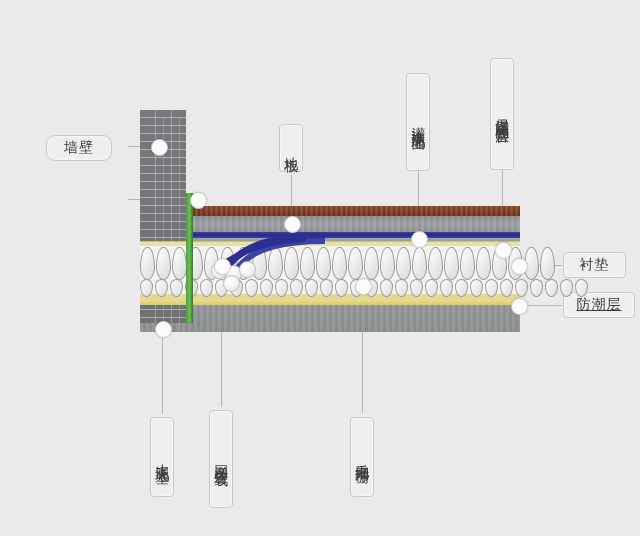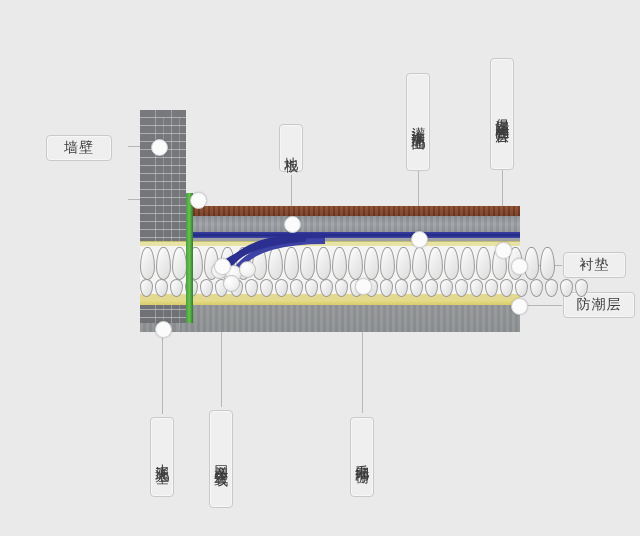--- a/index.html
+++ b/index.html
@@ -381,32 +381,32 @@
   <span class="dot" style="left:190px; top:192px;"></span>
   <span class="dot" style="left:284px; top:216px;"></span>
   <span class="dot" style="left:411px; top:231px;"></span>
   <span class="dot" style="left:495px; top:242px;"></span>
   <span class="dot" style="left:511px; top:258px;"></span>
   <span class="dot" style="left:511px; top:298px;"></span>
   <span class="dot" style="left:155px; top:321px;"></span>
   <span class="dot" style="left:214px; top:258px;"></span>
   <span class="dot" style="left:355px; top:278px;"></span>
 
-  <div class="label" style="left:46px; top:135px; width:66px; height:26px;">墙壁</div>
+  <div class="label" style="left:46px; top:135px; width:66px; height:26px;border-radius:9px;">墙壁</div>
 
 
   <div class="label vertical" style="left:279px; top:124px; width:24px; height:48px;">地板</div>
 
   <div class="label vertical" style="left:406px; top:73px; width:24px; height:98px;">灌注水泥地面</div>
 
   <div class="label vertical" style="left:490px; top:58px; width:24px; height:112px;">保温层和隔音层</div>
 
   <div class="label" style="left:563px; top:252px; width:63px; height:26px;">衬垫</div>
 
-  <div class="label" style="left:563px; top:292px; width:72px; height:26px;">防潮层</div>
+  <div class="label" style="left:563px; top:292px; width:72px; height:26px;text-decoration:underline;">防潮层</div>
 
   <div class="label vertical" style="left:150px; top:417px; width:24px; height:80px;">水泥地基</div>
 
   <div class="label vertical" style="left:209px; top:410px; width:24px; height:98px;">网栅主管线</div>
 
   <div class="label vertical" style="left:350px; top:417px; width:24px; height:80px;">毛细网栅</div>
 
 </div>
 
 </body></html>

